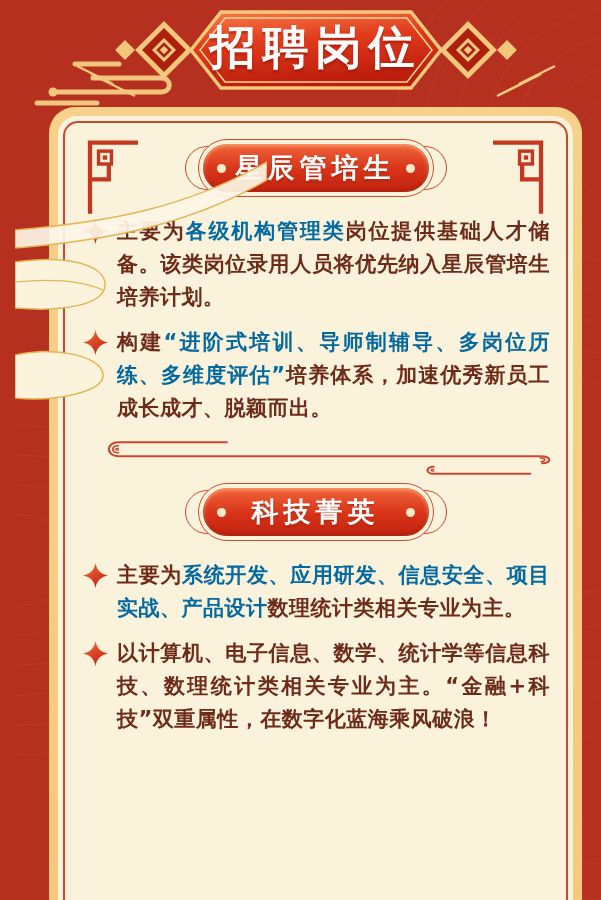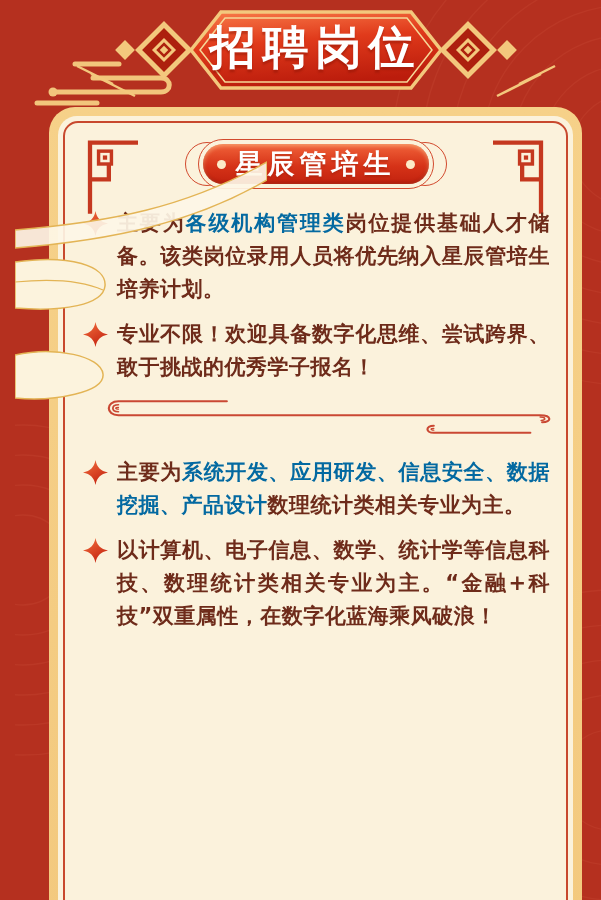--- a/index.html
+++ b/index.html
@@ -21,21 +21,21 @@
   .card{position:absolute;top:107px;left:34px;right:34px;bottom:-30px;z-index:2;
     background:linear-gradient(180deg,#F6D189,#F3C97E);border-radius:26px;padding:9px;}
   .card-mid{background:#FBF2DC;border-radius:19px;height:100%;padding:5px;box-sizing:border-box;}
   .card-inner{position:relative;border:2px solid #C8492E;border-radius:15px;height:100%;
     box-sizing:border-box;background:#FBF2DC;padding:14px 14px 0 14px;overflow:hidden;}
   .corner{position:absolute;top:13px;width:60px;height:80px;}
   .corner.tl{left:13px;}
   .corner.tr{right:13px;transform:scaleX(-1);}
 
   
-  .badge-wrap{position:relative;width:236px;height:50px;margin:2px auto 0;}
+  .badge-wrap{position:relative;width:236px;height:58px;margin:2px auto 0;}
   .bump{position:absolute;top:50%;width:42px;height:42px;transform:translateY(-50%);
     border:1.5px solid #D24A2E;border-radius:50%;background:#FBF2DC;}
   .bump.left{left:-13px;} .bump.right{right:-13px;}
   .badge-outline{position:absolute;inset:0;border:1.5px solid #D24A2E;border-radius:999px;
     background:#FBF2DC;padding:4px;box-sizing:border-box;}
   .badge-pill{position:relative;height:100%;border-radius:999px;display:flex;align-items:center;
     justify-content:center;
     background:linear-gradient(180deg,#F1633A 0%,#D63318 55%,#C2220F 100%);
     box-shadow:inset 0 2px 4px rgba(255,205,150,.55), inset 0 -2px 3px rgba(120,10,0,.35);}
   .dot{position:absolute;top:50%;width:9px;height:9px;margin-top:-4.5px;border-radius:50%;background:#FCEBC8;}
@@ -156,39 +156,50 @@
                 <div class="bullet">
                   <svg class="spark" viewBox="0 0 26 26">
                     <path fill="url(#sparkGrad)" d="M13 0C14.6 7.8 18.2 11.4 26 13C18.2 14.6 14.6 18.2 13 26C11.4 18.2 7.8 14.6 0 13C7.8 11.4 11.4 7.8 13 0Z"></path>
                   </svg>
                   <p class="btext"><span class="">主要为</span><span class="em">各级机构管理类</span><span class="">岗位提供基础人才储备。该类岗位录用人员将优先纳入星辰管培生培养计划。</span></p>
                 </div>
                 <div class="bullet">
                   <svg class="spark" viewBox="0 0 26 26">
                     <path fill="url(#sparkGrad)" d="M13 0C14.6 7.8 18.2 11.4 26 13C18.2 14.6 14.6 18.2 13 26C11.4 18.2 7.8 14.6 0 13C7.8 11.4 11.4 7.8 13 0Z"></path>
                   </svg>
-                  <p class="btext"><span class="">专业不限！欢迎具备数字化思维、尝试跨界、敢于挑战的优秀学子报名！</span></p>
+                  <p class="btext"><span class="">构建</span><span class="em">“进阶式培训、导师制辅导、多岗位历练、多维度评估”</span><span class="">培养体系，加速优秀新员工成长成才、脱颖而出。</span></p>
                 </div>
               </div>
             </section>
             <svg class="divider" viewBox="0 0 480 48" fill="none" preserveAspectRatio="none">
               <path d="M150 6 H40 C27 6 27 22 40 22 H468 C480 22 480 30 470 30" stroke="#CA4833" stroke-width="2.2" stroke-linecap="round"></path>
               <path d="M40 10 C32.5 10 32.5 18 40 18" stroke="#CA4833" stroke-width="1.8" stroke-linecap="round"></path>
               <path d="M40 13 C36.5 13 36.5 15 40 15" stroke="#CA4833" stroke-width="1.4" stroke-linecap="round"></path>
               <path d="M468 24 C474 24 474 28 469 28" stroke="#CA4833" stroke-width="1.6" stroke-linecap="round"></path>
               <path d="M360 34 C351.5 34 351.5 42 360 42 H458" stroke="#CA4833" stroke-width="2.2" stroke-linecap="round"></path>
               <path d="M360 37 C356.5 37 356.5 39 360 39" stroke="#CA4833" stroke-width="1.4" stroke-linecap="round"></path>
             </svg>
             <section class="job-section">
+              <div class="badge-wrap">
+                <span class="bump left"></span>
+                <span class="bump right"></span>
+                <div class="badge-outline">
+                  <div class="badge-pill">
+                    <span class="dot l"></span>
+                    <span class="badge-label">科技菁英</span>
+                    <span class="dot r"></span>
+                  </div>
+                </div>
+              </div>
               <div class="bullets">
                 <div class="bullet">
                   <svg class="spark" viewBox="0 0 26 26">
                     <path fill="url(#sparkGrad)" d="M13 0C14.6 7.8 18.2 11.4 26 13C18.2 14.6 14.6 18.2 13 26C11.4 18.2 7.8 14.6 0 13C7.8 11.4 11.4 7.8 13 0Z"></path>
                   </svg>
-                  <p class="btext"><span class="">主要为</span><span class="em">系统开发、应用研发、信息安全、数据挖掘、产品设计</span><span class="">数理统计类相关专业为主。</span></p>
+                  <p class="btext"><span class="">主要为</span><span class="em">系统开发、应用研发、信息安全、项目实战、产品设计</span><span class="">数理统计类相关专业为主。</span></p>
                 </div>
                 <div class="bullet">
                   <svg class="spark" viewBox="0 0 26 26">
                     <path fill="url(#sparkGrad)" d="M13 0C14.6 7.8 18.2 11.4 26 13C18.2 14.6 14.6 18.2 13 26C11.4 18.2 7.8 14.6 0 13C7.8 11.4 11.4 7.8 13 0Z"></path>
                   </svg>
                   <p class="btext"><span class="">以计算机、电子信息、数学、统计学等信息科技、数理统计类相关专业为主。“金融+科技”双重属性，在数字化蓝海乘风破浪！</span></p>
                 </div>
               </div>
             </section>
           </div>

